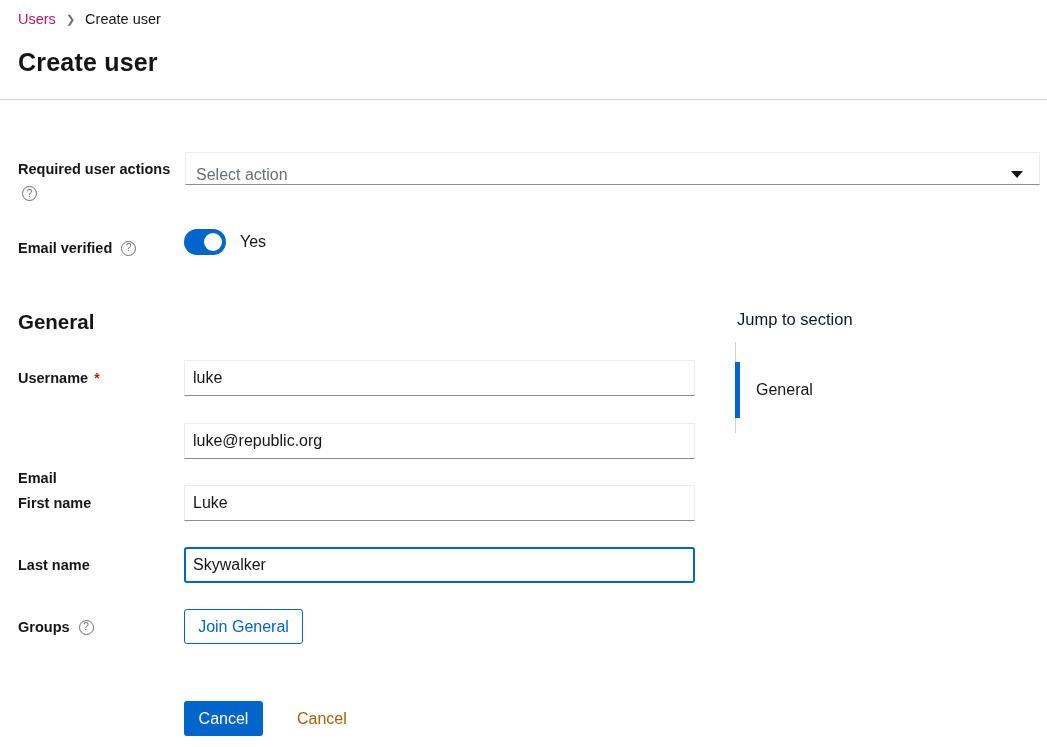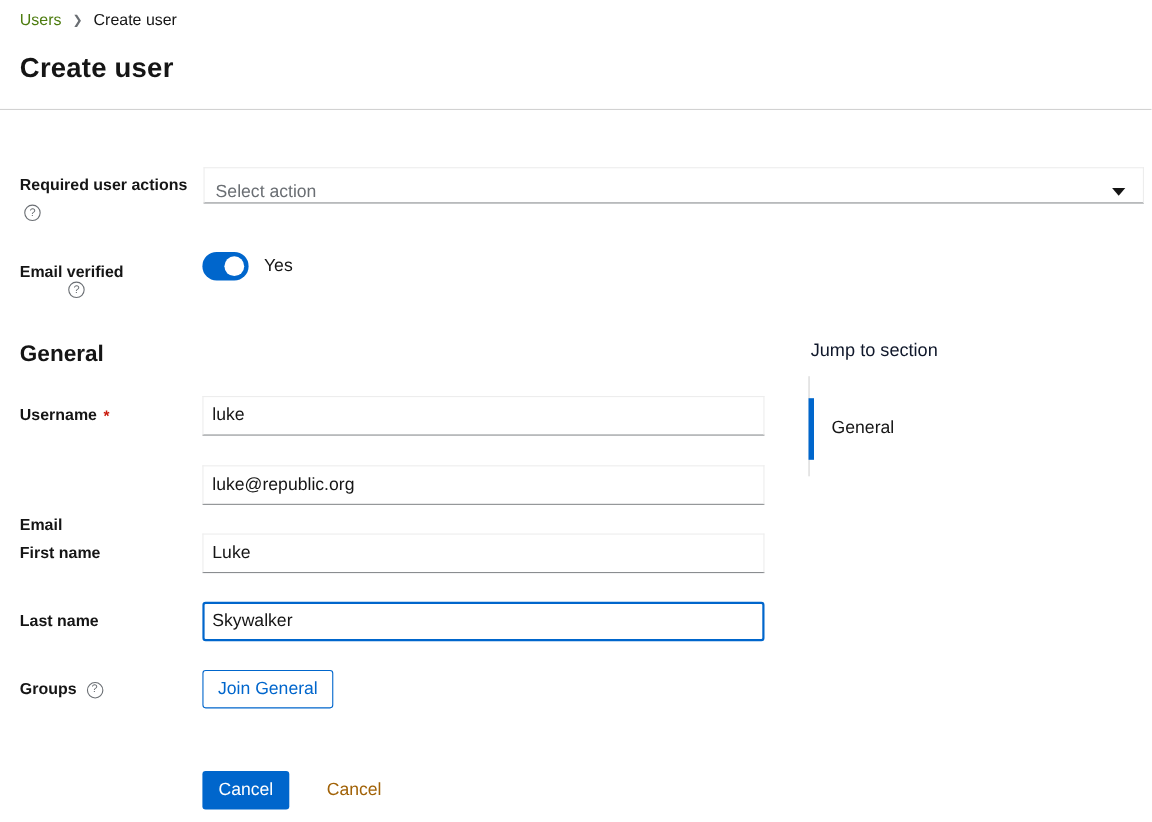--- a/index.html
+++ b/index.html
@@ -8,21 +8,21 @@
     font-family: "Liberation Sans", sans-serif;
     background: #ffffff;
     color: #151515;
     position: relative;
     overflow: hidden;
   }
   .abs { position: absolute; }
 
   
   .breadcrumb { top: 11px; left: 18px; display: flex; align-items: center; font-size: 14.5px; }
-  .breadcrumb a { color: #4d7c0f; text-decoration: none; cursor: pointer; }
+  .breadcrumb a { color: #be185d; text-decoration: none; cursor: pointer; }
   .crumb-sep { margin: 0 10px; color: #6a6e73; font-size: 11px; line-height: 1; }
   .crumb-current { color: #151515; }
 
   
   .page-title { top: 48px; left: 18px; font-size: 25px; font-weight: 700; letter-spacing: 0.2px; }
 
   .hdr-divider { top: 99px; left: 0; width: 1047px; height: 1px; background: #d2d2d2; }
 
   
   .field-label { font-size: 14.5px; font-weight: 600; color: #151515; display: inline-flex; align-items: center; }
@@ -123,21 +123,21 @@
 <div class="abs field-label" style="top:161px; left:18px;">
   <span>Required user actions</span>
 </div>
 <span class="abs help-icon" style="top:186px; left:22px;">?</span>
 
 <div class="abs pf-select">
   <span class="placeholder">Select action</span>
   <span class="caret-down"></span>
 </div>
 
-<div class="abs field-label" style="top:240px; left:18px;flex-direction:column;">
+<div class="abs field-label" style="top:240px; left:18px;">
   <span>Email verified</span>
   <span class="help-icon help-inline">?</span>
 </div>
 <div class="abs switch">
   <span class="knob"></span>
 </div>
 <span class="abs switch-label">Yes</span>
 
 <h2 class="abs section-heading">General</h2>
 

